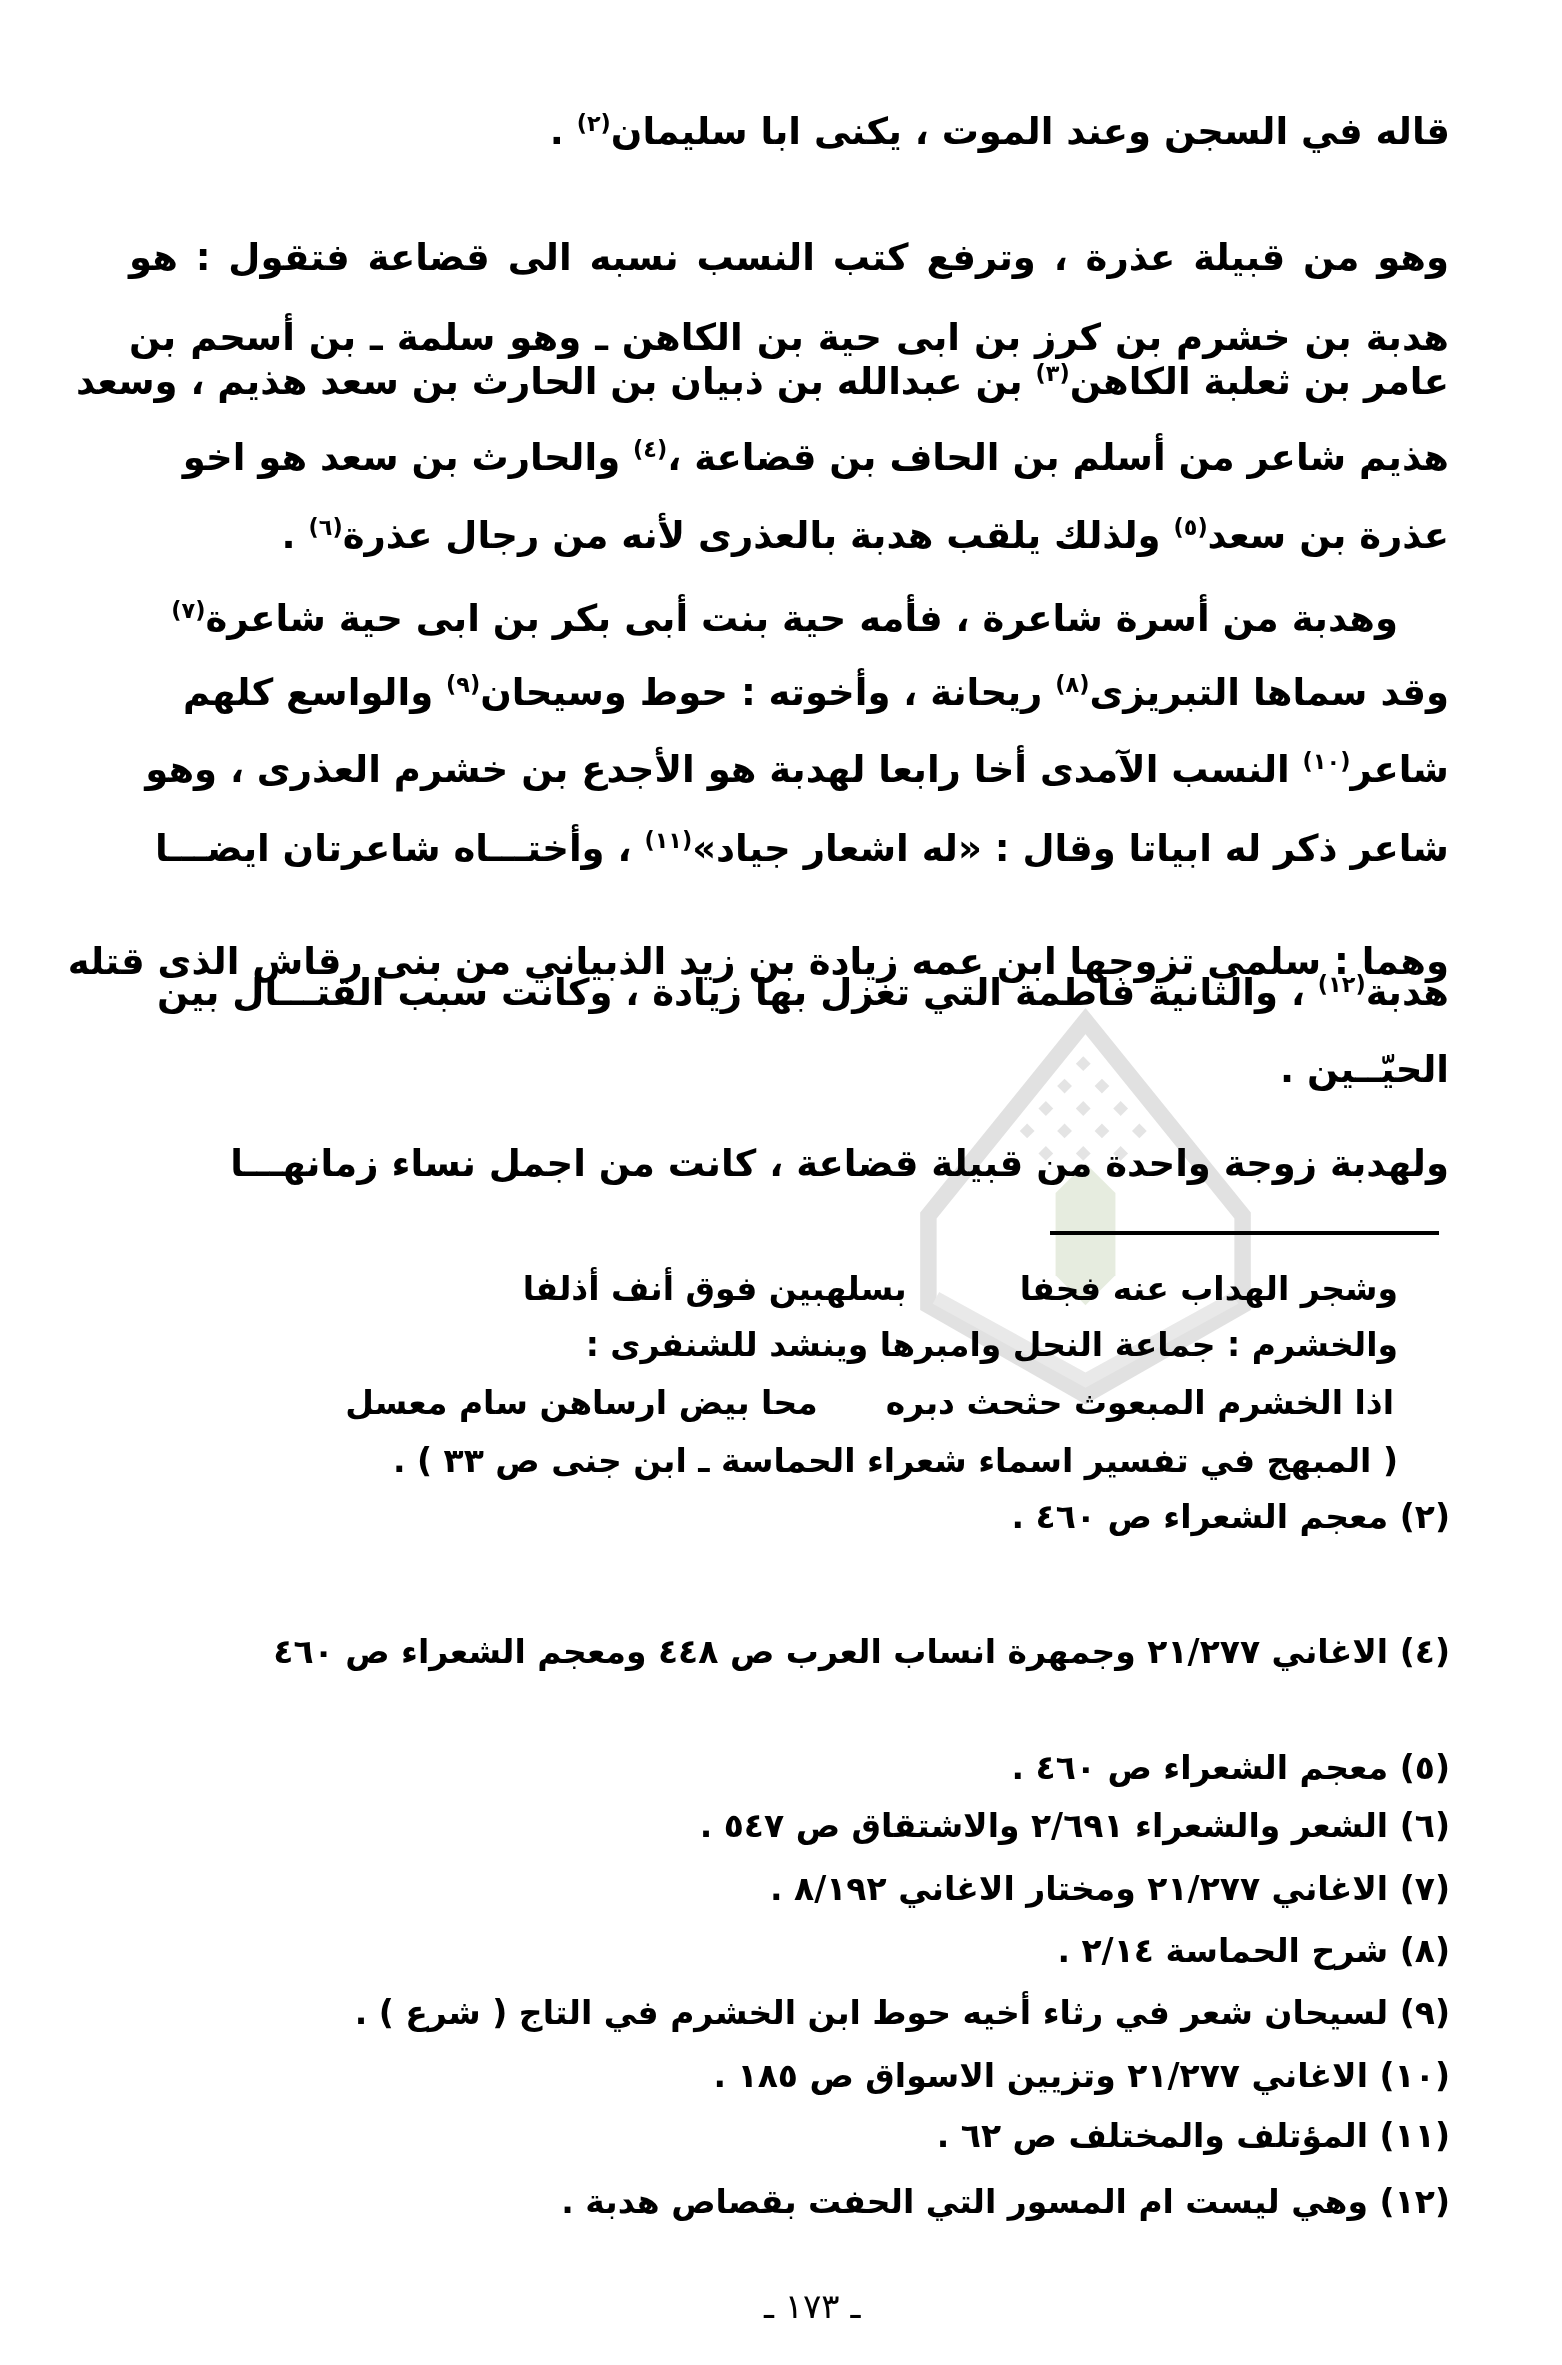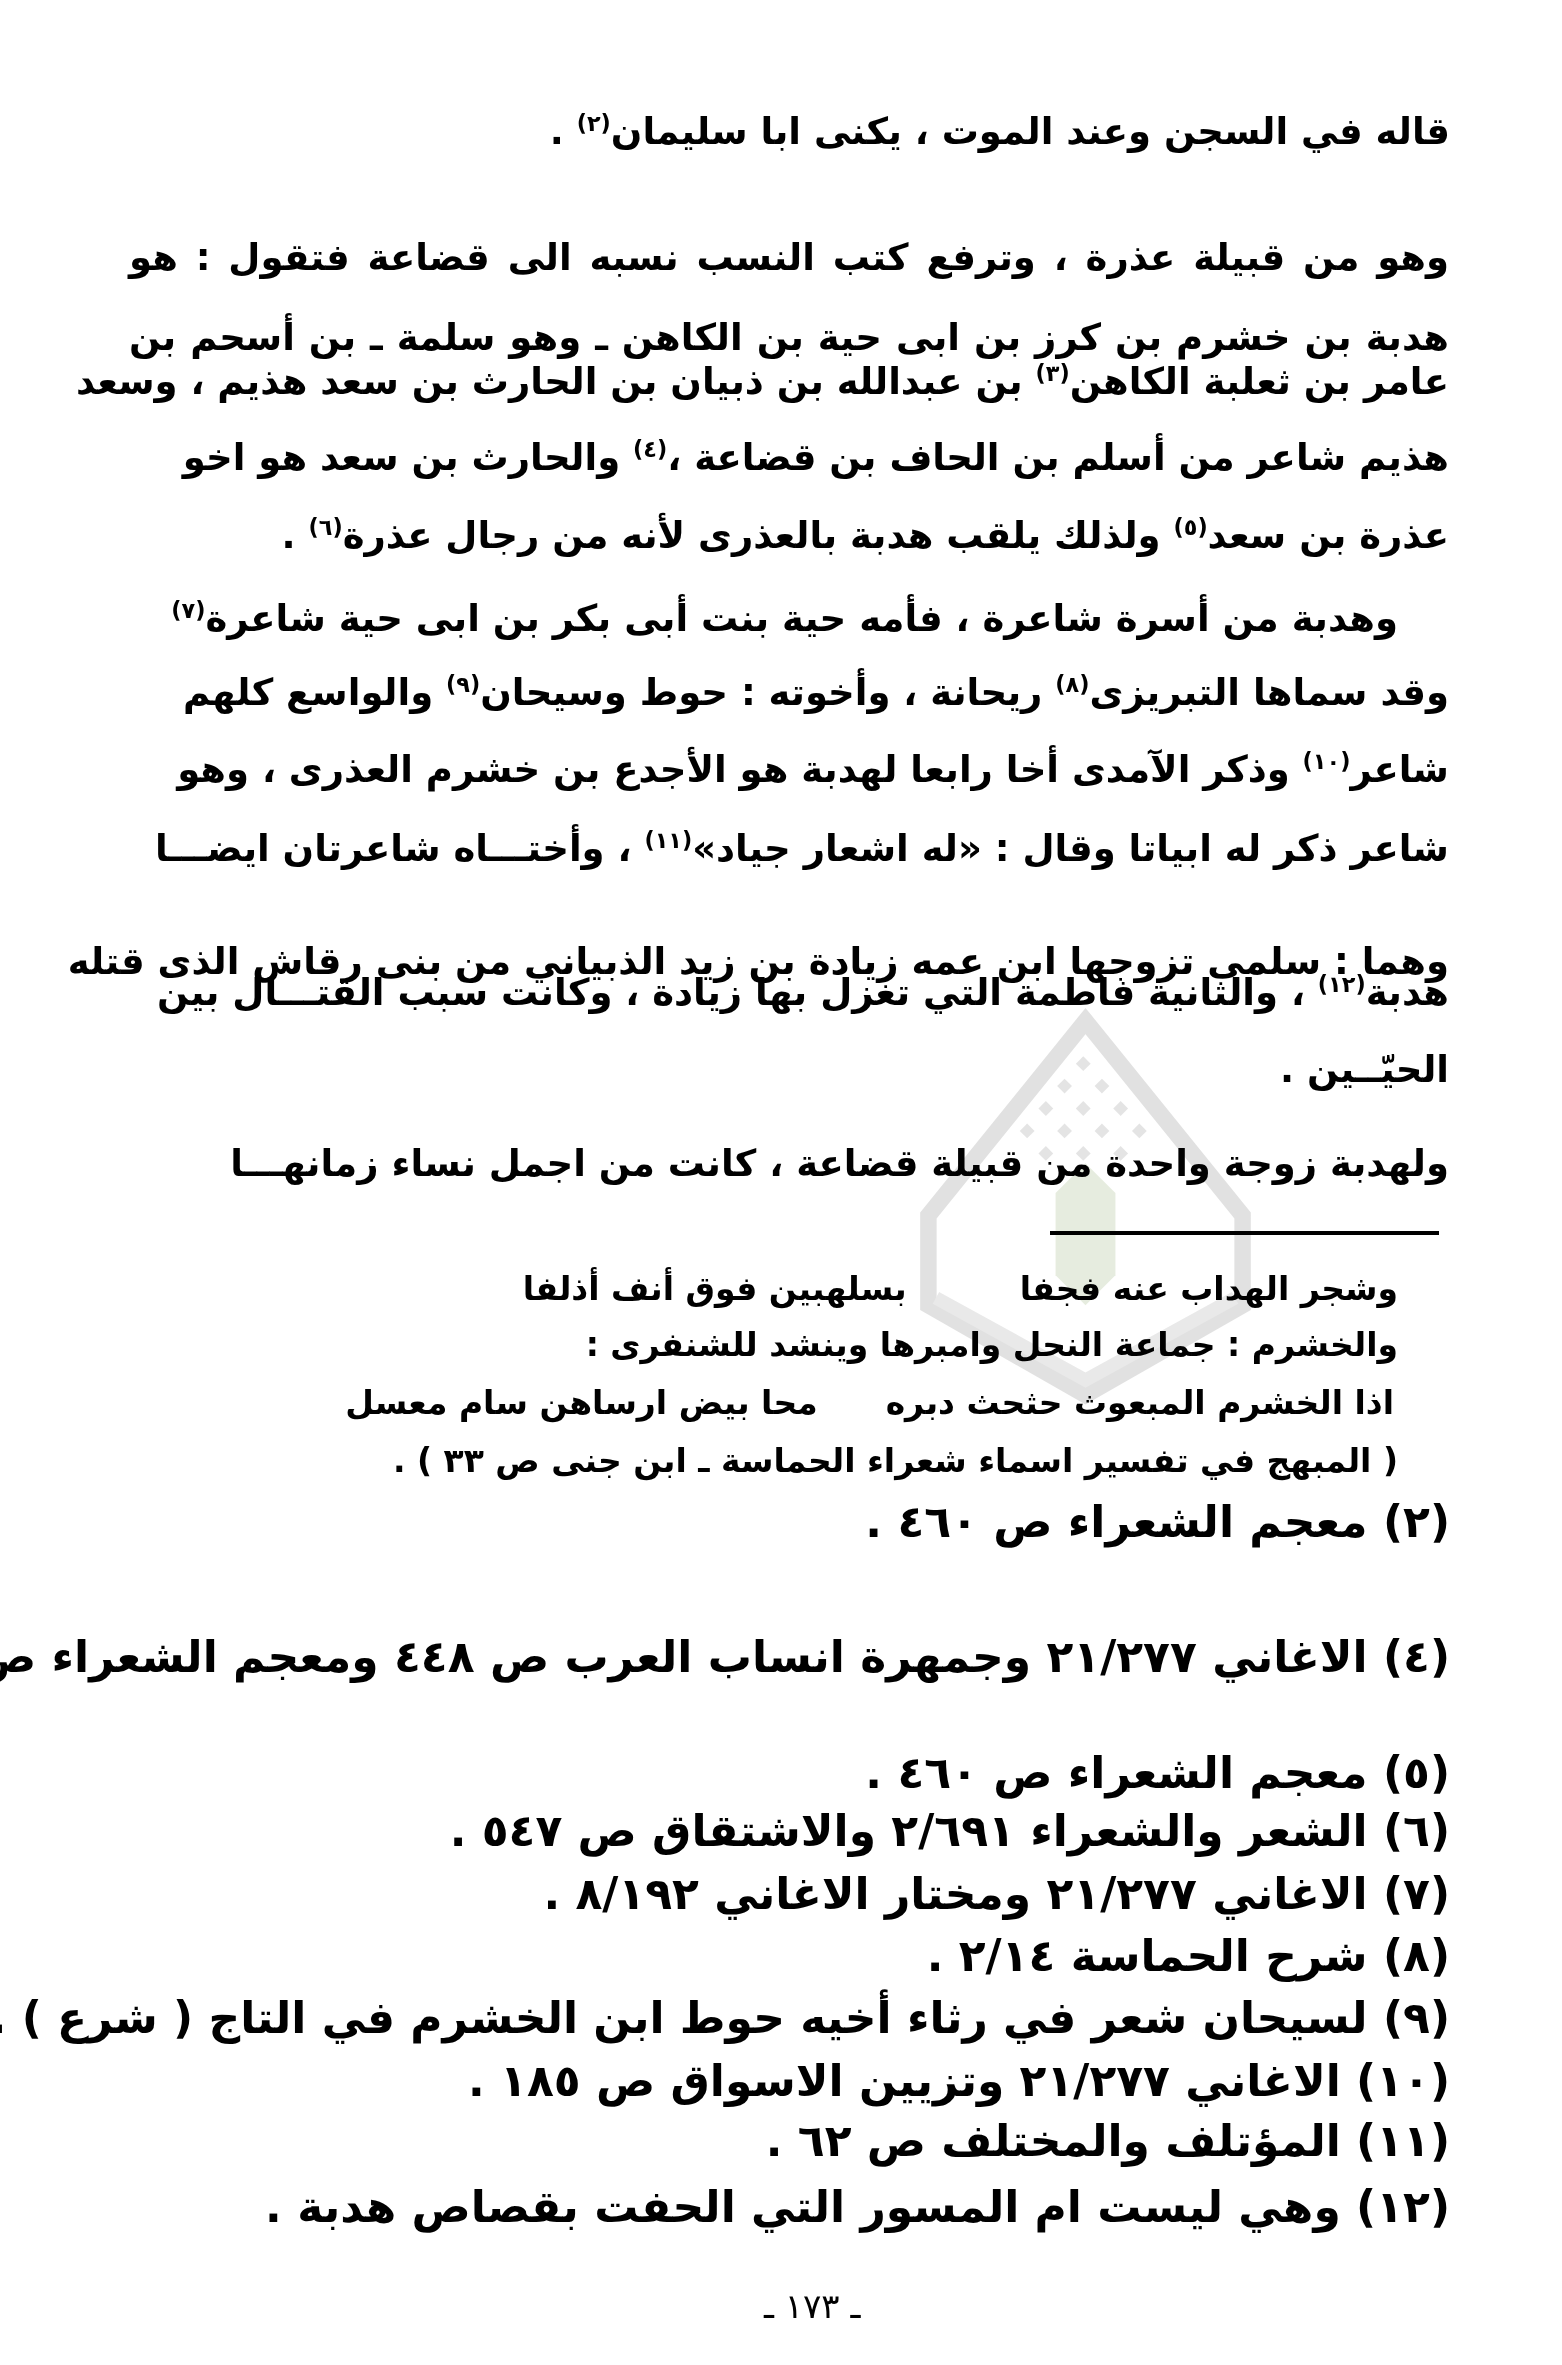--- a/index.html
+++ b/index.html
@@ -8,21 +8,21 @@
     font-family: "DejaVu Sans", "Liberation Sans", sans-serif;
     color: #000;
   }
   .page { position: absolute; left: 8px; top: 0; width: 1562px; height: 1978px; }
   .line {
     position: absolute; white-space: nowrap; direction: rtl;
     font-weight: bold; font-size: 37px; line-height: 1;
   }
   .justify { text-align: justify; text-align-last: justify; margin-top: 36px; }
   sup { font-size: 22.4px; vertical-align: super; font-weight: bold; }
-  .fn { font-size: 44px; }
+  .fn { font-size: 33px; }
   .verse { font-size: 33px; }
   .sep {
     position: absolute; left: 1042px; top: 1231px; width: 389px; height: 3.7px;
     background: #000;
   }
   .watermark { position: absolute; left: 883px; top: 1006px; width: 389px; height: 419px; opacity: 0.45; pointer-events: none; }
   .pagenum { position: absolute; top: 2286px; left: 756px; font-size: 34px; font-weight: normal; direction: ltr; }
 </style>
 </head>
 <body>
@@ -76,21 +76,21 @@
 
   <div class="line" style="top:599px; right:172px;">
     <span>وهدبة من أسرة شاعرة ، فأمه حية بنت أبى بكر بن ابى حية شاعرة</span><sup>(٧)</sup>
   </div>
 
   <div class="line" style="top:673px; right:121px;">
     <span>وقد سماها التبريزى</span><sup>(٨)</sup><span> ريحانة ، وأخوته : حوط وسيحان</span><sup>(٩)</sup><span> والواسع كلهم</span>
   </div>
 
   <div class="line" style="top:750px; right:121px;">
-    <span>شاعر</span><sup>(١٠)</sup><span> وذكر الآمدى أخا رابعا لهدبة هو الأجدع بن خشرم العذرى ، وهو</span>
+    <span>شاعر</span><sup>(١٠)</sup><span> النسب الآمدى أخا رابعا لهدبة هو الأجدع بن خشرم العذرى ، وهو</span>
   </div>
 
   <div class="line" style="top:829px; right:121px;">
     <span>شاعر ذكر له ابياتا وقال : «له اشعار جياد»</span><sup>(١١)</sup><span> ، وأختـــاه شاعرتان ايضـــا</span>
   </div>
 
   <div class="line justify" style="top:907px; right:121px; width:1320px;">
     <span>وهما : سلمى تزوجها ابن عمه زيادة بن زيد الذبياني من بنى رقاش الذى قتله</span>
   </div>
 

